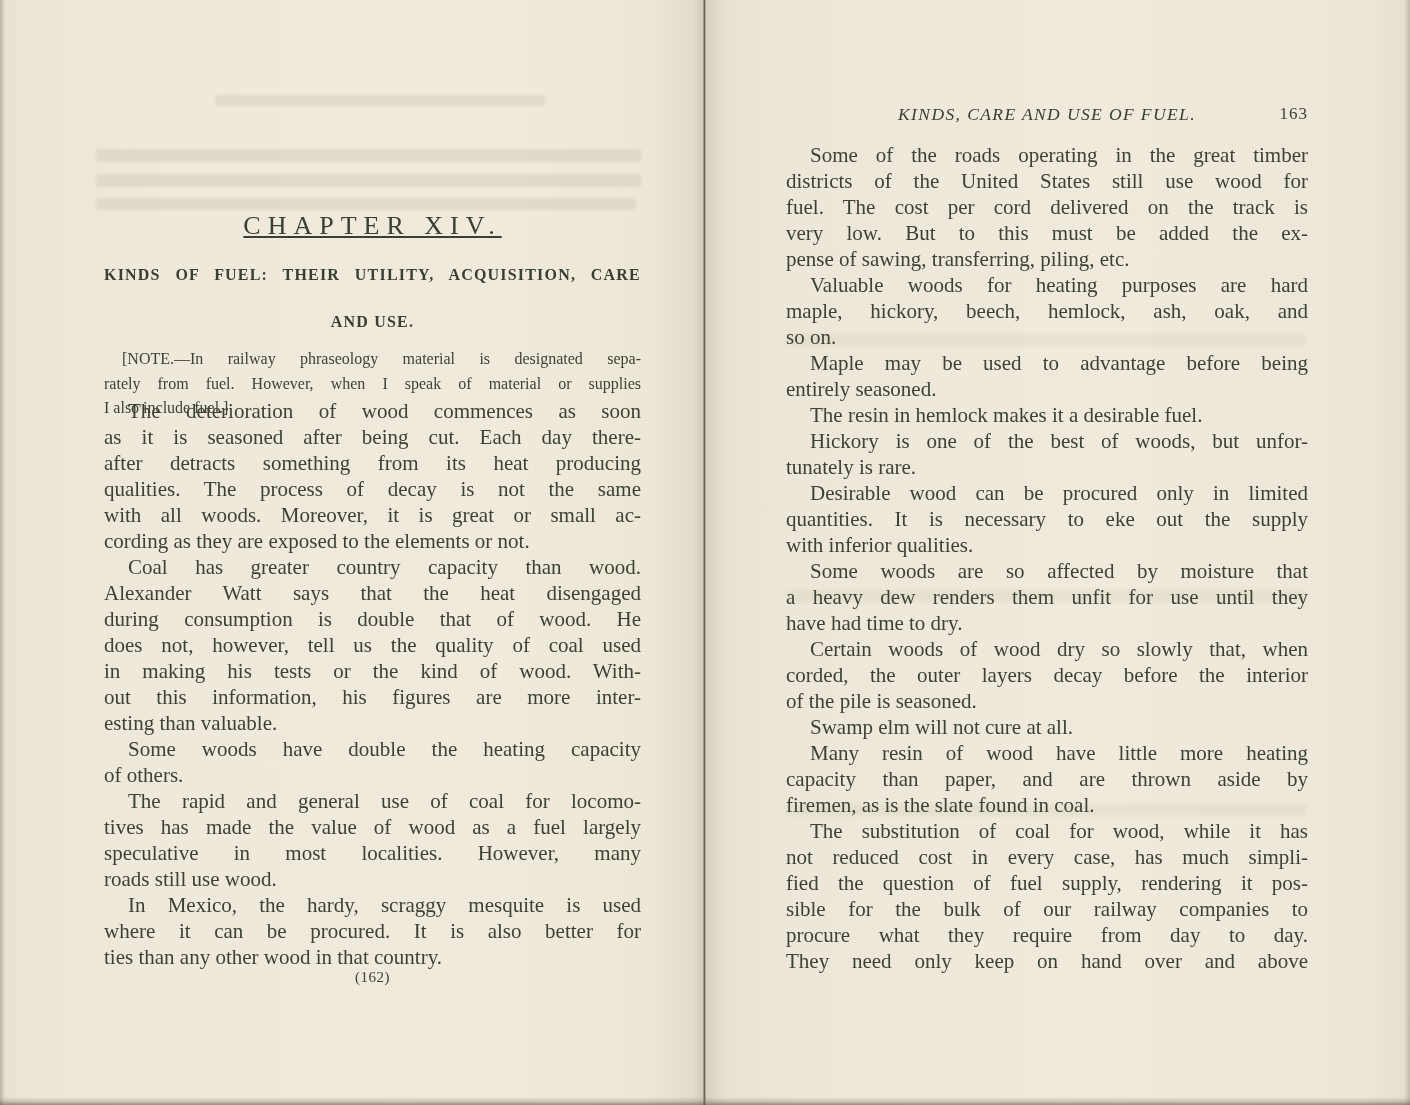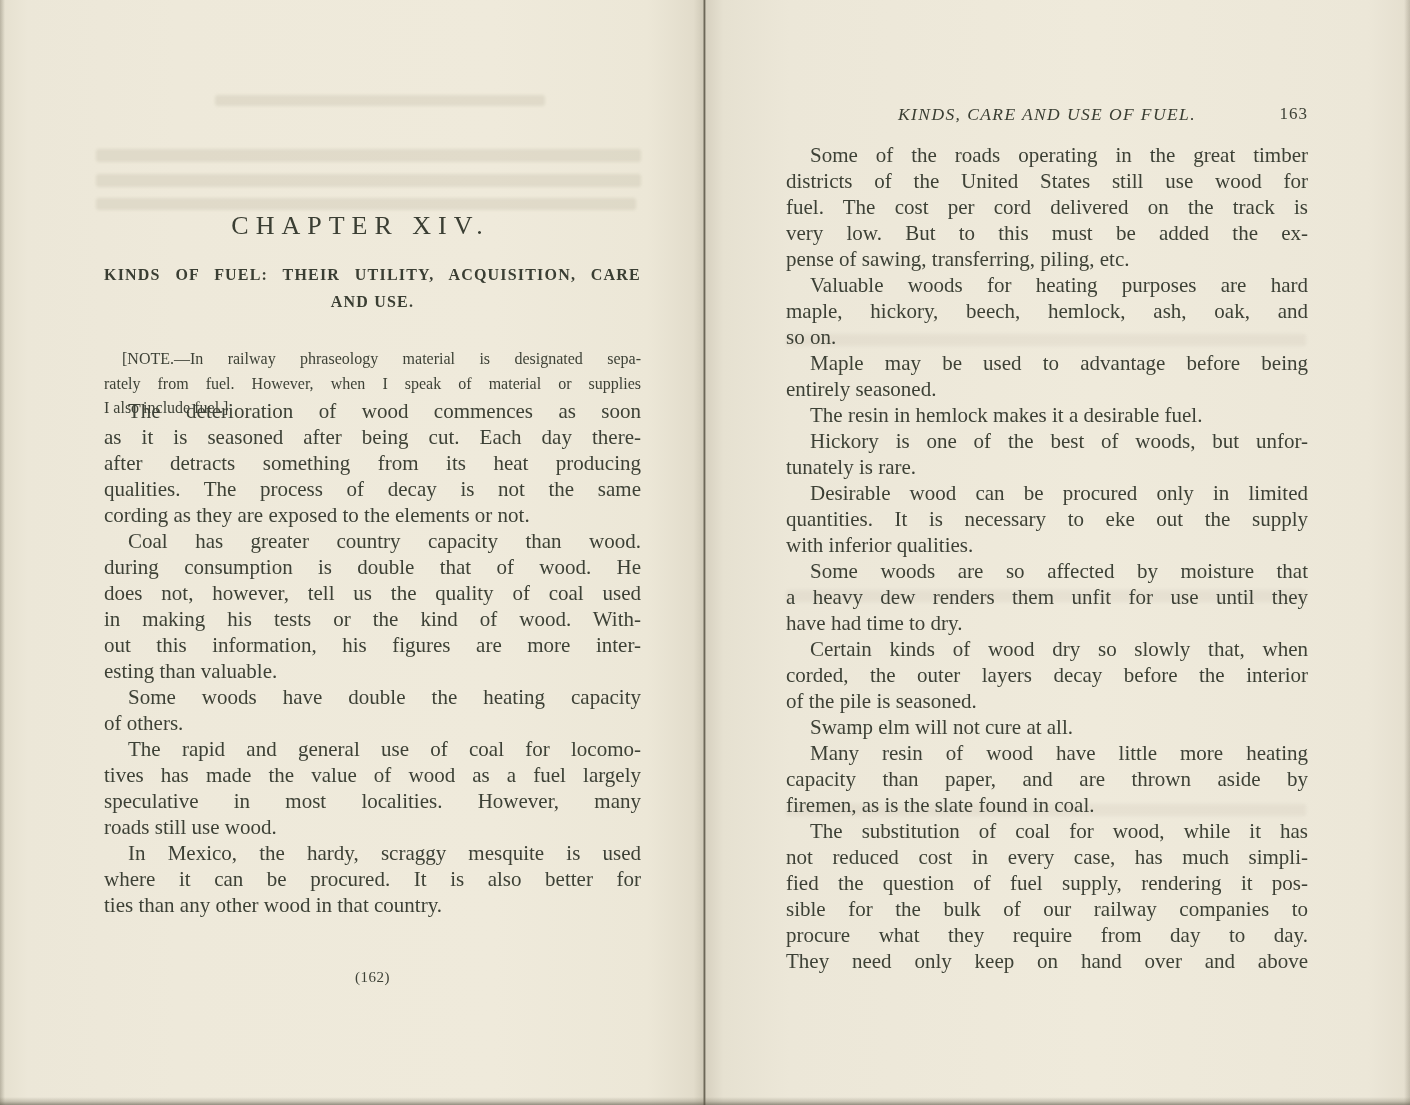--- a/index.html
+++ b/index.html
@@ -30,29 +30,29 @@
     background:linear-gradient(270deg, rgba(104,98,80,0.28), rgba(104,98,80,0)); }
   .bottom-edge { position:absolute; left:0; bottom:0; width:100%; height:8px;
     background:linear-gradient(180deg, rgba(110,104,86,0) 0%, rgba(108,102,84,0.28) 55%, rgba(88,83,68,0.6) 100%); }
 
   
   .ghost { position:absolute; background:rgba(128,120,96,0.13); filter:blur(1.6px); border-radius:3px; }
   .ghost.faint { background:rgba(128,120,96,0.07); }
 
   
   .chapter-heading {
-    position:absolute; left:92px; top:211px; width:537px;
-    text-align:center; font-size:26px; letter-spacing:7px; color:#3a3e33;
+    position:absolute; left:104px; top:211px; width:537px;
+    text-align:center; font-size:26px; letter-spacing:7px; color:#3a3e33;text-decoration:underline;
   }
   .subtitle {
     position:absolute; left:104px; top:261px; width:537px;
     font-size:16px; letter-spacing:1.2px; line-height:27px; color:#3a3e33; font-weight:bold;
   }
   .subtitle .l1 { display:block; text-align:justify; text-align-last:justify; }
-  .subtitle .l2 { display:block; text-align:center; }
+  .subtitle .l2 { display:block; text-align:center;margin-top:20px; }
   .note {
     position:absolute; left:104px; top:347px; width:537px;
     font-size:16px; line-height:24.5px;
   }
   .note .line.first { text-indent:18px; }
   .body-left {
     position:absolute; left:104px; top:398px; width:537px;
     font-size:21px; line-height:26px;
   }
   .body-right {
@@ -98,22 +98,24 @@
         <div class="line first">[NOTE.—In railway phraseology material is designated sepa-</div>
         <div class="line">rately from fuel.  However, when I speak of material or supplies</div>
         <div class="line last">I also include fuel.]</div>
       </div>
 
     <div class="body-left">
         <div class="line first">The deterioration of wood commences as soon</div>
         <div class="line">as it is seasoned after being cut.  Each day there-</div>
         <div class="line">after detracts something from its heat producing</div>
         <div class="line">qualities.  The process of decay is not the same</div>
+        <div class="line">with all woods.  Moreover, it is great or small ac-</div>
         <div class="line last">cording as they are exposed to the elements or not.</div>
         <div class="line first">Coal has greater country capacity than wood.</div>
+        <div class="line">Alexander Watt says that the heat disengaged</div>
         <div class="line">during consumption is double that of wood.  He</div>
         <div class="line">does not, however, tell us the quality of coal used</div>
         <div class="line">in making his tests or the kind of wood.  With-</div>
         <div class="line">out this information, his figures are more inter-</div>
         <div class="line last">esting than valuable.</div>
         <div class="line first">Some woods have double the heating capacity</div>
         <div class="line last">of others.</div>
         <div class="line first">The rapid and general use of coal for locomo-</div>
         <div class="line">tives has made the value of wood as a fuel largely</div>
         <div class="line">speculative in most localities.  However, many</div>
@@ -150,21 +152,21 @@
       <div class="line last">entirely seasoned.</div>
       <div class="line first last">The resin in hemlock makes it a desirable fuel.</div>
       <div class="line first">Hickory is one of the best of woods, but unfor-</div>
       <div class="line last">tunately is rare.</div>
       <div class="line first">Desirable wood can be procured only in limited</div>
       <div class="line">quantities.  It is necessary to eke out the supply</div>
       <div class="line last">with inferior qualities.</div>
       <div class="line first">Some woods are so affected by moisture that</div>
       <div class="line">a heavy dew renders them unfit for use until they</div>
       <div class="line last">have had time to dry.</div>
-      <div class="line first">Certain kinds of wood dry so slowly that, when</div>
+      <div class="line first">Certain woods of wood dry so slowly that, when</div>
       <div class="line">corded, the outer layers decay before the interior</div>
       <div class="line last">of the pile is seasoned.</div>
       <div class="line first last">Swamp elm will not cure at all.</div>
       <div class="line first">Many resin of wood have little more heating</div>
       <div class="line">capacity than paper, and are thrown aside by</div>
       <div class="line last">firemen, as is the slate found in coal.</div>
       <div class="line first">The substitution of coal for wood, while it has</div>
       <div class="line">not reduced cost in every case, has much simpli-</div>
       <div class="line">fied the question of fuel supply, rendering it pos-</div>
       <div class="line">sible for the bulk of our railway companies to</div>

